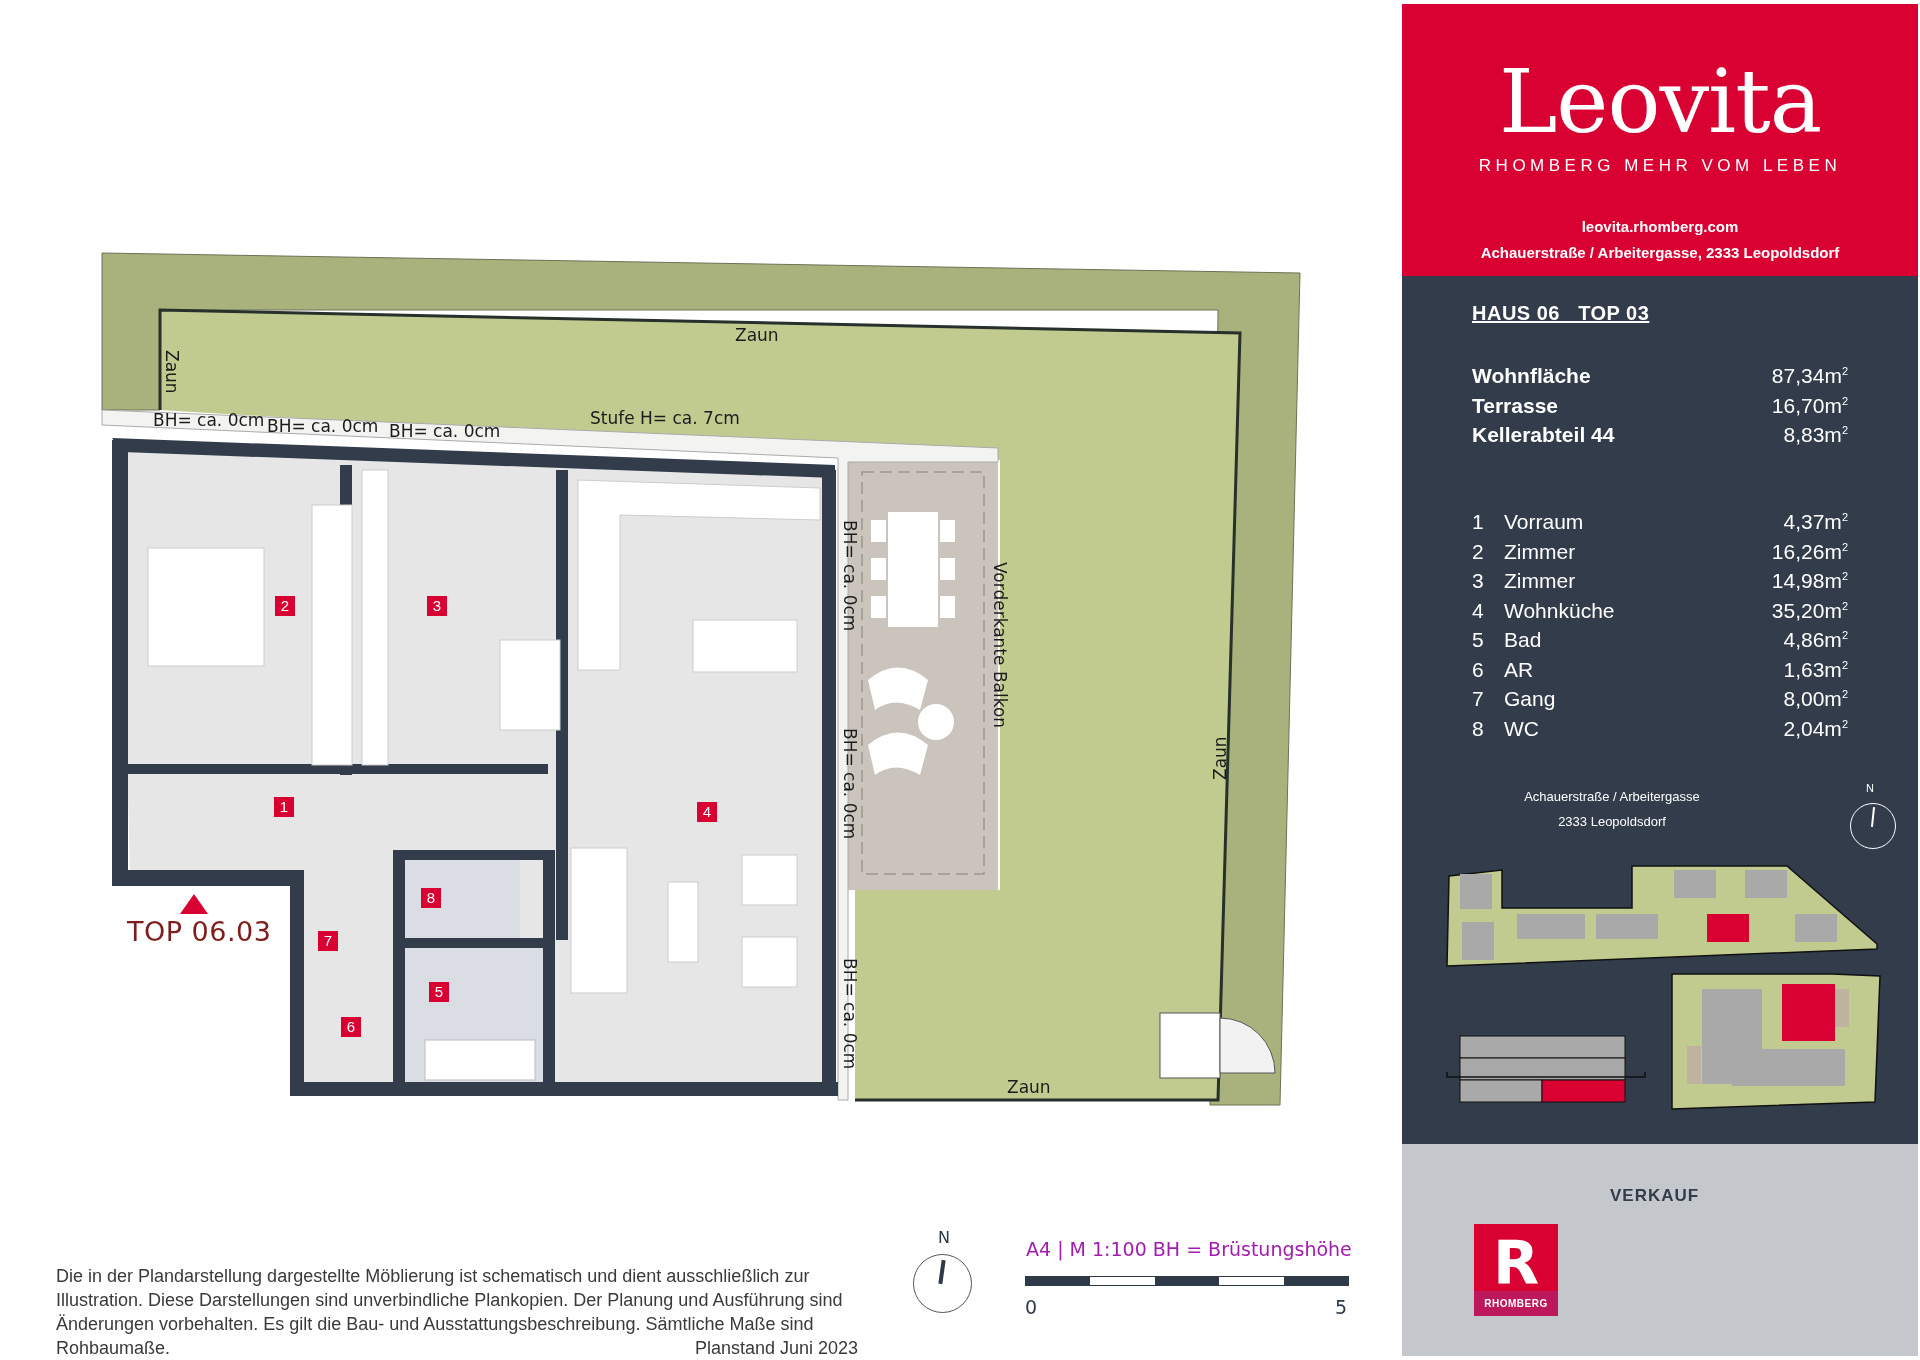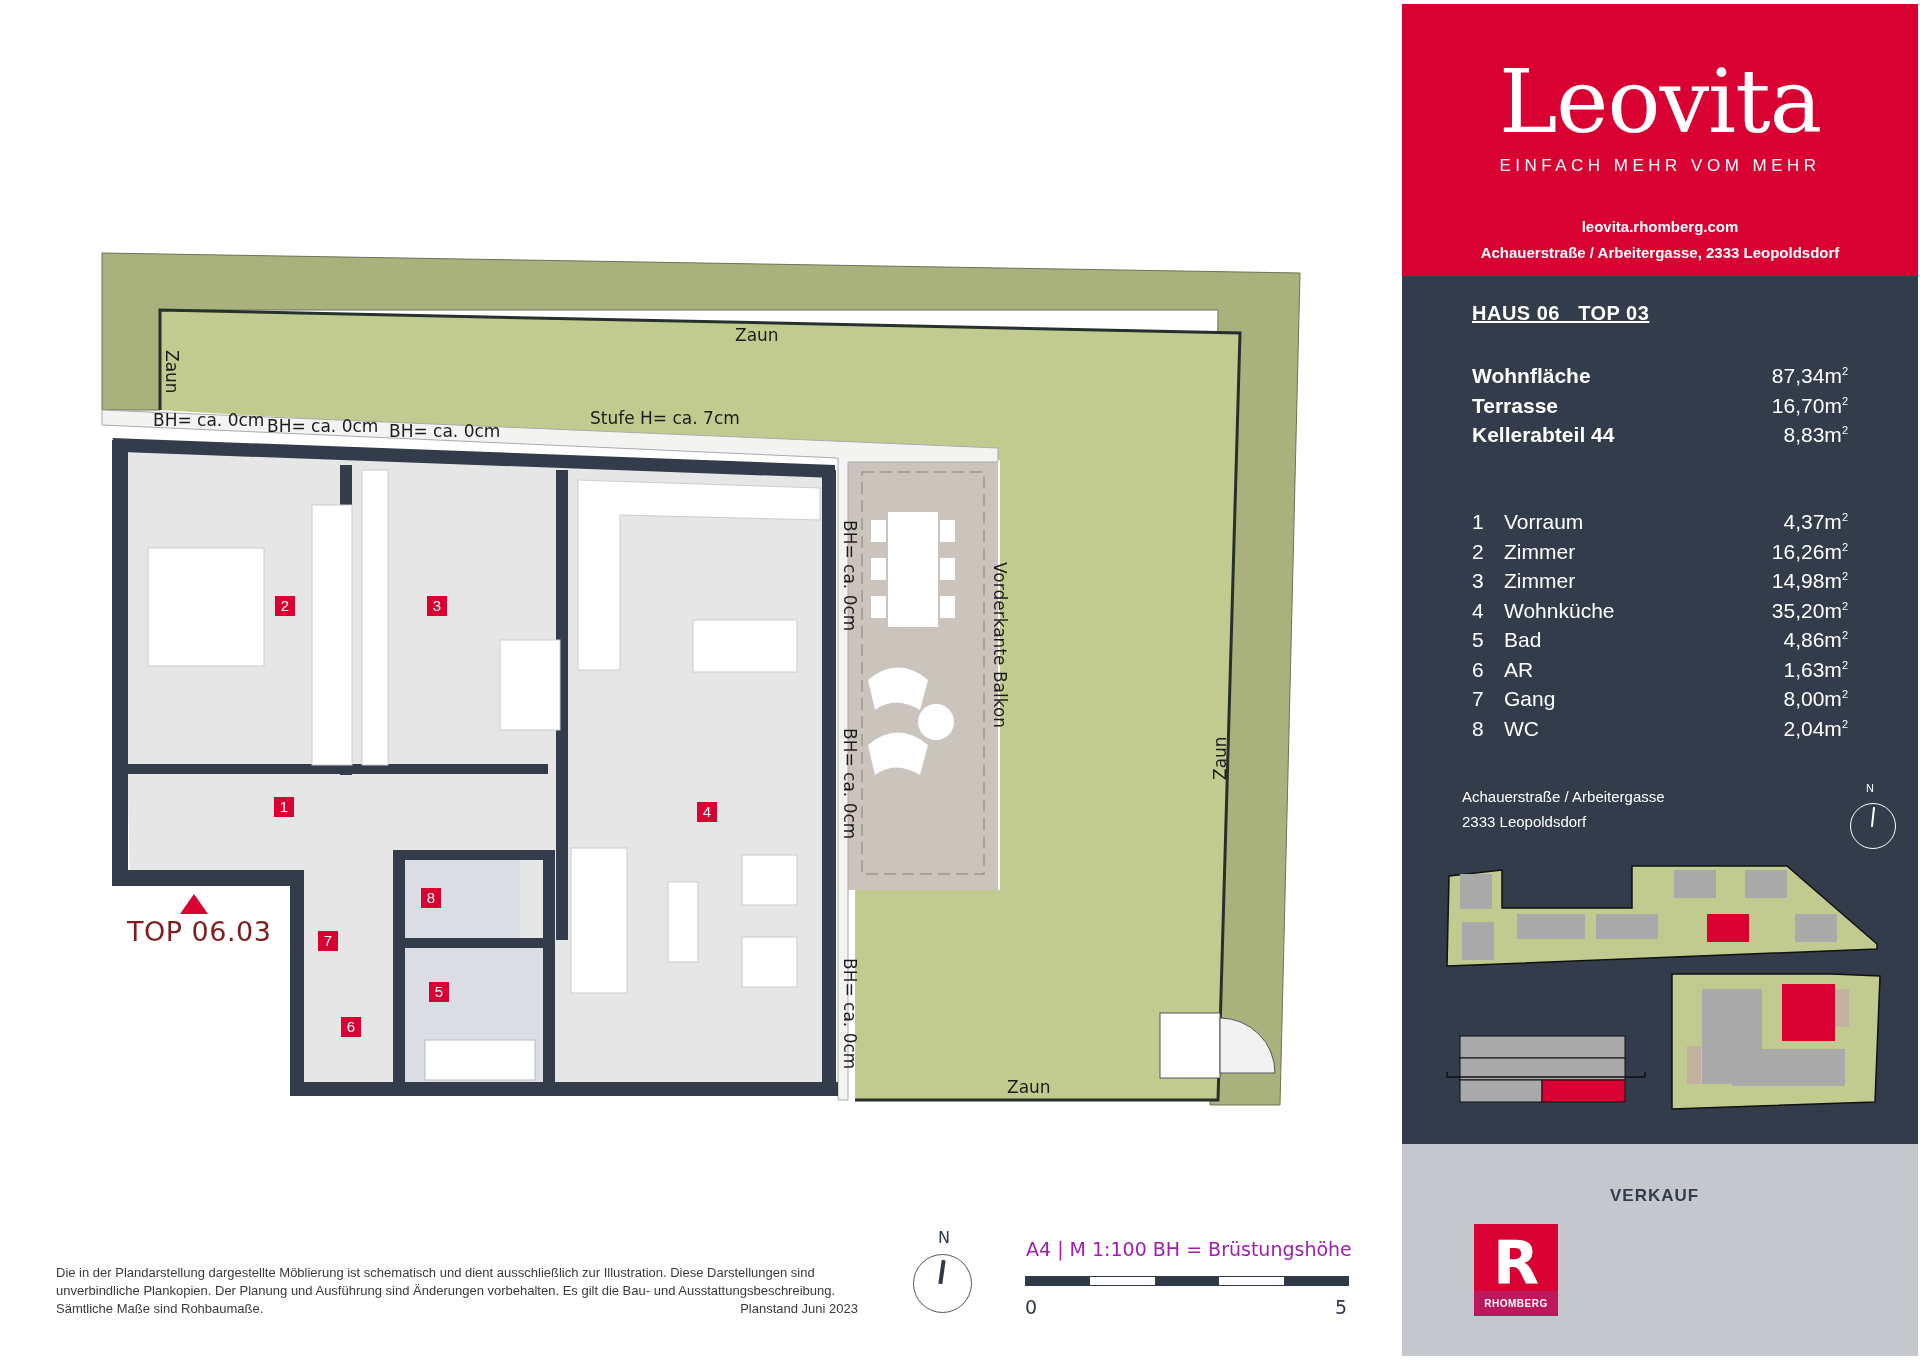--- a/index.html
+++ b/index.html
@@ -4,21 +4,21 @@
 <style>
   html,body{margin:0;padding:0;}
   body{width:1920px;height:1360px;background:#ffffff;position:relative;overflow:hidden;font-family:"Liberation Sans",sans-serif;color:#2e3a48;}
   .plan-area{position:absolute;left:0;top:0;width:1400px;height:1360px;}
   .plan-svg{position:absolute;left:0;top:0;}
   .lbl{position:absolute;font-family:"DejaVu Sans",sans-serif;font-size:17px;color:#1c1c1c;white-space:nowrap;}
   .vlbl{position:absolute;font-family:"DejaVu Sans",sans-serif;font-size:17px;color:#1c1c1c;white-space:nowrap;transform-origin:left top;transform:rotate(90deg);}
   .room-badge{position:absolute;width:20px;height:20px;background:#d90032;color:#fff;font-size:15px;line-height:20px;text-align:center;font-family:"Liberation Sans",sans-serif;}
   .top-label{position:absolute;left:127px;top:916px;font-size:27px;color:#7f1d1d;font-family:"DejaVu Sans",sans-serif;letter-spacing:0.5px;}
   .entry-arrow{position:absolute;left:180px;top:894px;width:0;height:0;border-left:14px solid transparent;border-right:14px solid transparent;border-bottom:20px solid #d90032;}
-  .disclaimer{position:absolute;left:56px;top:1264px;width:802px;font-size:13px;line-height:18px;color:#3a3a3a;font-family:"Liberation Sans",sans-serif;}
+  .disclaimer{position:absolute;left:56px;top:1264px;width:802px;font-size:18px;line-height:24px;color:#3a3a3a;font-family:"Liberation Sans",sans-serif;}
   .planstand{position:absolute;right:0;bottom:0;}
   .compass-small{position:absolute;left:913px;top:1254px;width:57px;height:57px;border:1px solid #555;border-radius:50%;}
   .compass-small .needle{position:absolute;left:26px;top:5px;width:4px;height:24px;background:#2e3a48;transform:rotate(8deg);}
   .compass-n{position:absolute;left:938px;top:1228px;font-size:16px;color:#2e3a48;font-family:"DejaVu Sans",sans-serif;}
   .scale-text{position:absolute;left:1026px;top:1238px;font-size:19px;color:#a21caf;font-family:"DejaVu Sans",sans-serif;white-space:nowrap;}
   .scale-bar{position:absolute;left:1025px;top:1276px;width:322px;height:8px;border:1px solid #2e3a48;display:flex;}
   .scale-bar span{flex:1;height:8px;}
   .scale-bar .d{background:#2e3a48;} .scale-bar .w{background:#fff;}
   .scale-0{position:absolute;left:1025px;top:1296px;font-size:19px;color:#2e3a48;font-family:"DejaVu Sans",sans-serif;}
   .scale-5{position:absolute;left:1335px;top:1296px;font-size:19px;color:#2e3a48;font-family:"DejaVu Sans",sans-serif;}
@@ -31,21 +31,21 @@
   .brand .addr{position:absolute;left:0;right:0;top:240px;font-size:15px;font-weight:bold;text-align:center;}
   .info{position:absolute;left:0;top:272px;width:516px;height:868px;background:#323c4a;color:#fff;}
   .info .title{position:absolute;left:70px;top:26px;font-size:20px;font-weight:bold;letter-spacing:0.5px;white-space:pre;text-decoration:underline;}
   .summary{position:absolute;left:70px;top:88px;width:376px;}
   .srow{display:flex;justify-content:space-between;height:29.5px;font-size:21px;}
   .srow .k{font-weight:bold;}
   .rooms{position:absolute;left:70px;top:234px;width:376px;}
   .rrow{display:flex;height:29.5px;font-size:21px;}
   .rrow .n{width:32px;} .rrow .name{flex:1;} .rrow .v{text-align:right;}
   sup{font-size:11px;}
-  .loc{position:absolute;left:60px;top:508px;width:300px;font-size:15px;line-height:25px;}
+  .loc{position:absolute;left:60px;top:508px;width:300px;text-align:center;font-size:13px;line-height:25px;}
   .compass-big{position:absolute;left:448px;top:527px;width:44px;height:44px;border:1px solid #fff;border-radius:50%;}
   .compass-big .needle{position:absolute;left:21px;top:3px;width:2px;height:20px;background:#fff;transform:rotate(6deg);}
   .compass-big-n{position:absolute;left:464px;top:506px;font-size:11px;}
   .contact{position:absolute;left:0;top:1140px;width:516px;height:212px;background:#c4c8cc;}
   .contact .rlogo{position:absolute;left:72px;top:80px;width:84px;height:92px;}
   .contact .rlogo .top{position:absolute;left:0;top:0;width:84px;height:67px;background:#d90032;}
   .contact .rlogo .R{position:absolute;left:0;right:0;top:4px;text-align:center;color:#fff;font-size:60px;font-weight:bold;font-family:"DejaVu Sans",sans-serif;}
   .contact .rlogo .bot{position:absolute;left:0;top:67px;width:84px;height:25px;background:#be185d;color:#fff;font-size:10px;font-weight:bold;text-align:center;line-height:25px;letter-spacing:0.5px;}
   .contact .vk{position:absolute;left:208px;top:42px;font-size:17px;font-weight:bold;color:#323c4a;letter-spacing:1px;}
   .contact .lines{position:absolute;left:208px;top:78px;font-size:14.5px;line-height:20.5px;color:#323c4a;}
@@ -157,21 +157,21 @@
       <span class="w"></span>
       <span class="d"></span>
   </div>
   <div class="scale-0">0</div>
   <div class="scale-5">5</div>
 </div>
 
 <div class="side">
   <div class="brand">
     <div class="logo">Leovita</div>
-    <div class="tag">EINFACH MEHR VOM MEHR</div>
+    <div class="tag">RHOMBERG MEHR VOM LEBEN</div>
     <div class="url">leovita.rhomberg.com</div>
     <div class="addr">Achauerstraße / Arbeitergasse, 2333 Leopoldsdorf</div>
   </div>
 
   <div class="info">
     <div class="title">HAUS 06   TOP 03</div>
     <div class="summary">
       <div class="srow">
           <span class="k">Wohnfläche</span>
           <span><span>87,34m</span><sup>2</sup></span>

